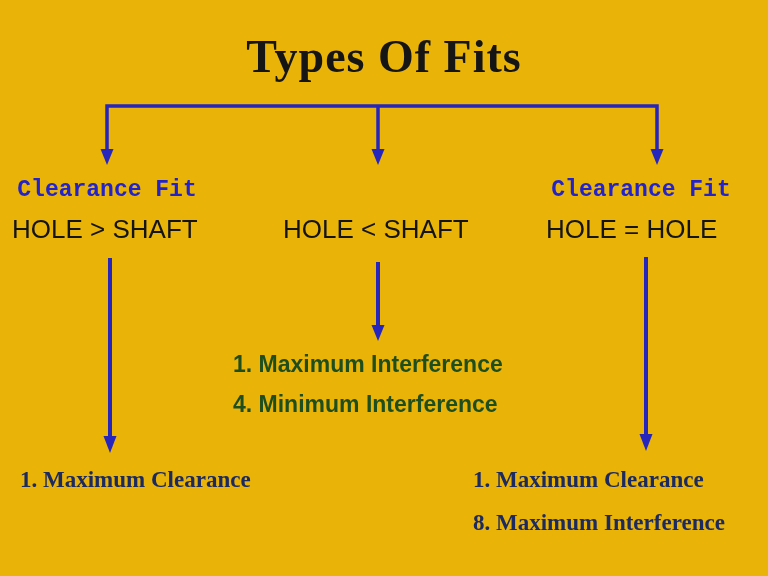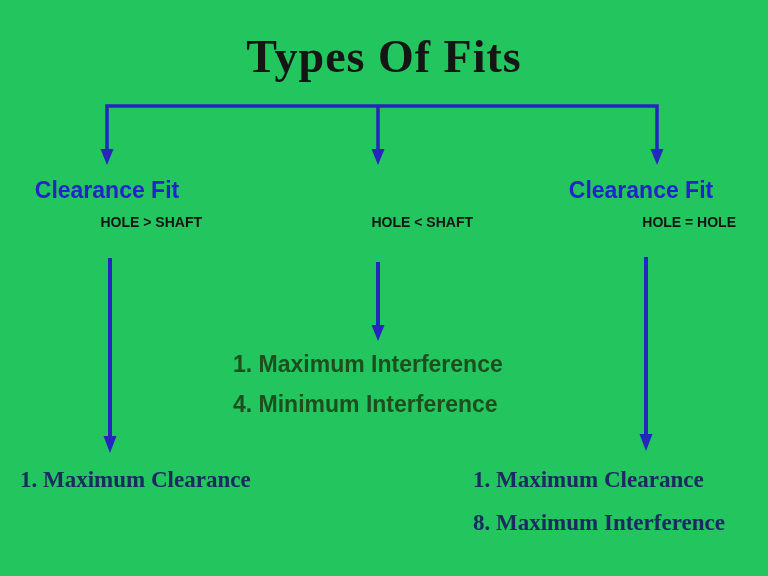--- a/index.html
+++ b/index.html
@@ -1,49 +1,49 @@
 <!DOCTYPE html>
 <html style="--title-black: #151515; --header-blue: #2323cc; --line-blue: #2626bd; --relation-black: #141414; --green: #1e4e1e; --navy: #1b2a60;"><head>
 <meta charset="utf-8">
 <style>
   html,body{margin:0;padding:0;background:#ffffff;}
   .slide{
     position:relative;
     width:768px;height:576px;
-    background:#22c55e;
+    background:#eab308;
     overflow:hidden;
     font-family:"Liberation Sans", sans-serif;
   }
   .title{
     position:absolute;
     left:0;top:30px;width:768px;
     text-align:center;
     font-family:"Liberation Serif", serif;
     font-weight:bold;
     font-size:46px;
     letter-spacing:1px;
     color:var(--title-black,#151515);
   }
   .connectors{position:absolute;left:0;top:0;}
   .branch-name{
     position:absolute;
     width:190px;
     text-align:center;
-    font-family:Liberation Sans, sans-serif;
+    font-family:Liberation Mono, monospace;
     font-weight:bold;
     font-size:23px;
     color:var(--header-blue,#2323cc);
     white-space:nowrap;
   }
   .branch-relation{
     position:absolute;
     width:190px;
-    text-align:right;
-    font-weight:bold;
-    font-size:14px;
+    text-align:left;
+    font-weight:normal;
+    font-size:26px;
     color:var(--relation-black,#141414);
     white-space:nowrap;
   }
   .pos-name-0{left:12px;top:177px;}
   .pos-name-1{left:283px;top:173px;}
   .pos-name-2{left:546px;top:177px;}
   .pos-rel-0{left:12px;top:214px;}
   .pos-rel-1{left:283px;top:214px;}
   .pos-rel-2{left:546px;top:214px;}
   .outcome-list{

